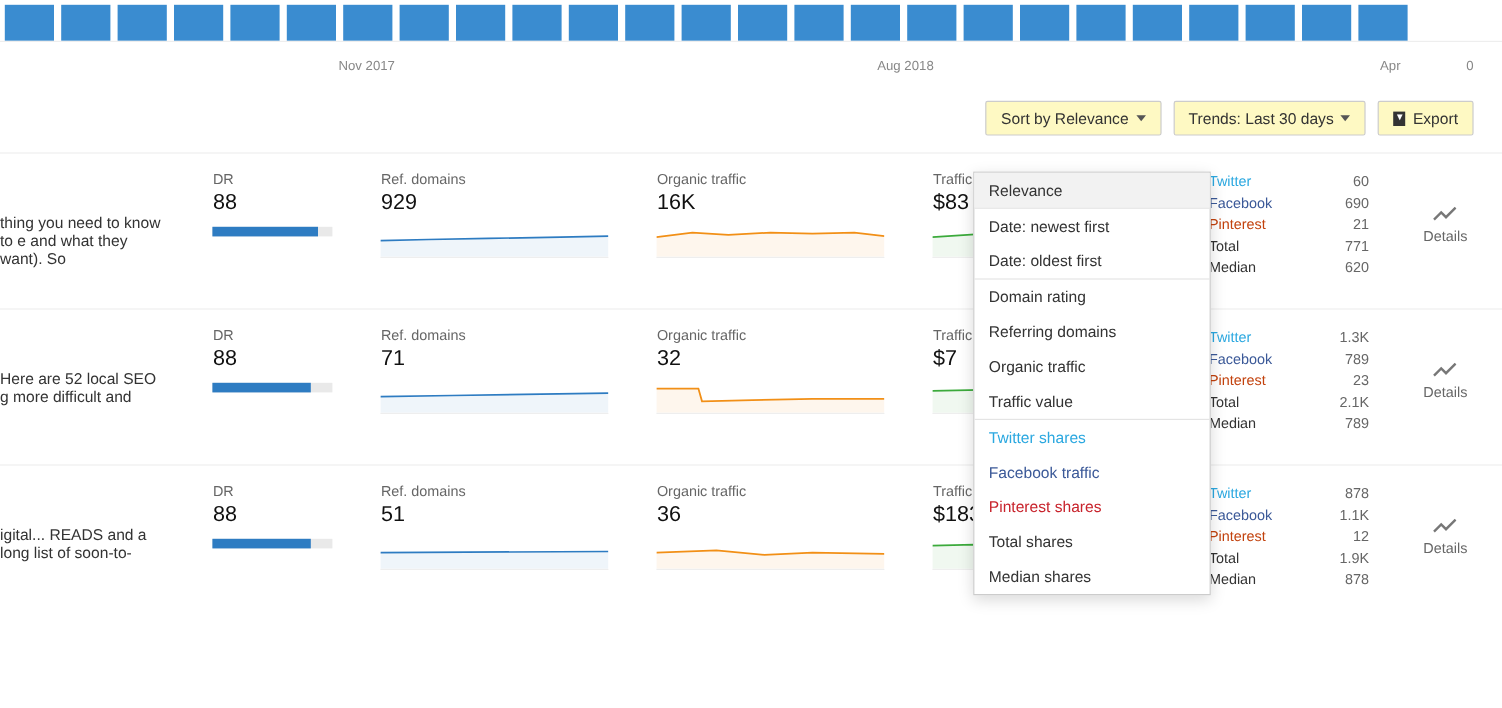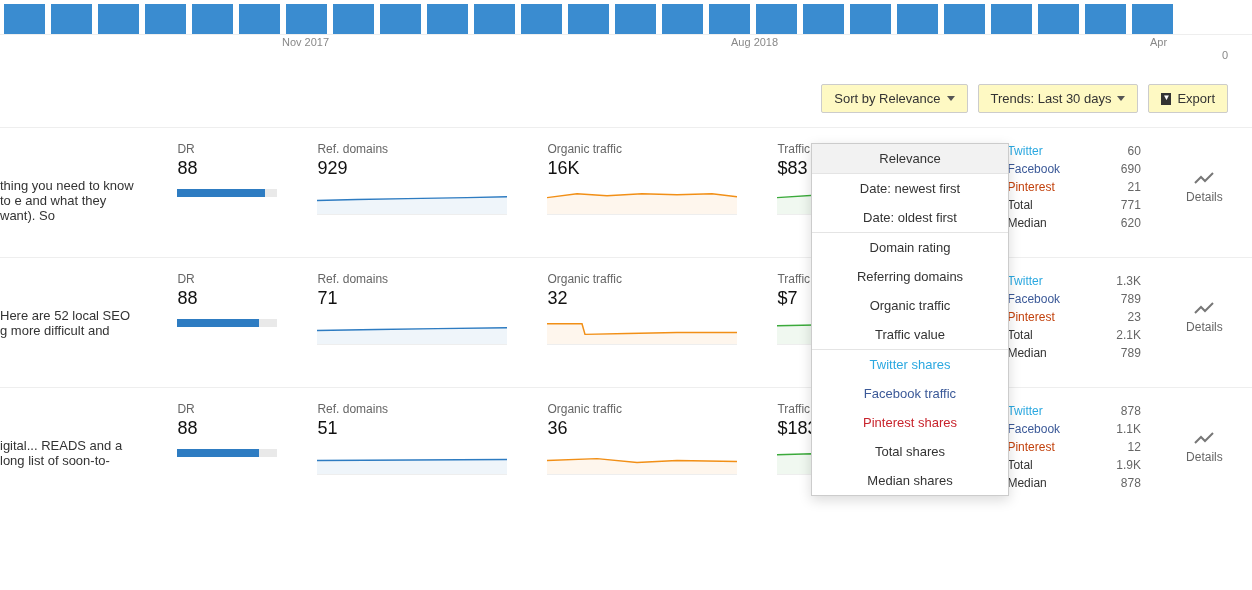--- a/index.html
+++ b/index.html
@@ -34,21 +34,21 @@
     background: #3a8cd0;
     display: inline-block;
   }
   .chart-axis {
     position: relative;
     height: 30px;
     border-top: 1px solid #eee;
     font-size: 11px;
     color: #888;
   }
-  .chart-axis .tick { position: absolute; top: 1px; }
+  .chart-axis .tick { position: absolute; top: 14px; }
   .chart-axis .zero { position: absolute; right: 24px; top: 14px; color:#888;}
 
   
   .toolbar {
     display: flex;
     justify-content: flex-end;
     gap: 10px;
     padding: 20px 24px 14px 24px;
   }
   .btn {
@@ -139,21 +139,20 @@
     background:#fff;
     border:1px solid #ccc;
     box-shadow: 0 4px 12px rgba(0,0,0,.15);
     z-index: 10;
     font-size: 13px;
   }
   .dropdown .item {
     padding: 7px 12px;
     cursor: pointer;
     color:#333;
-    text-align:center;
   }
   .dropdown .item.sel { background:#f2f2f2;}
   .dropdown .sep { border-top:1px solid #e4e4e4;}
   .dropdown .tw{color:#2ba8e0;}
   .dropdown .fb{color:#3b5998;}
   .dropdown .pin{color:#c8232c;}
 
   
   .annot { position:absolute; z-index:20; pointer-events:none;}
 </style>

